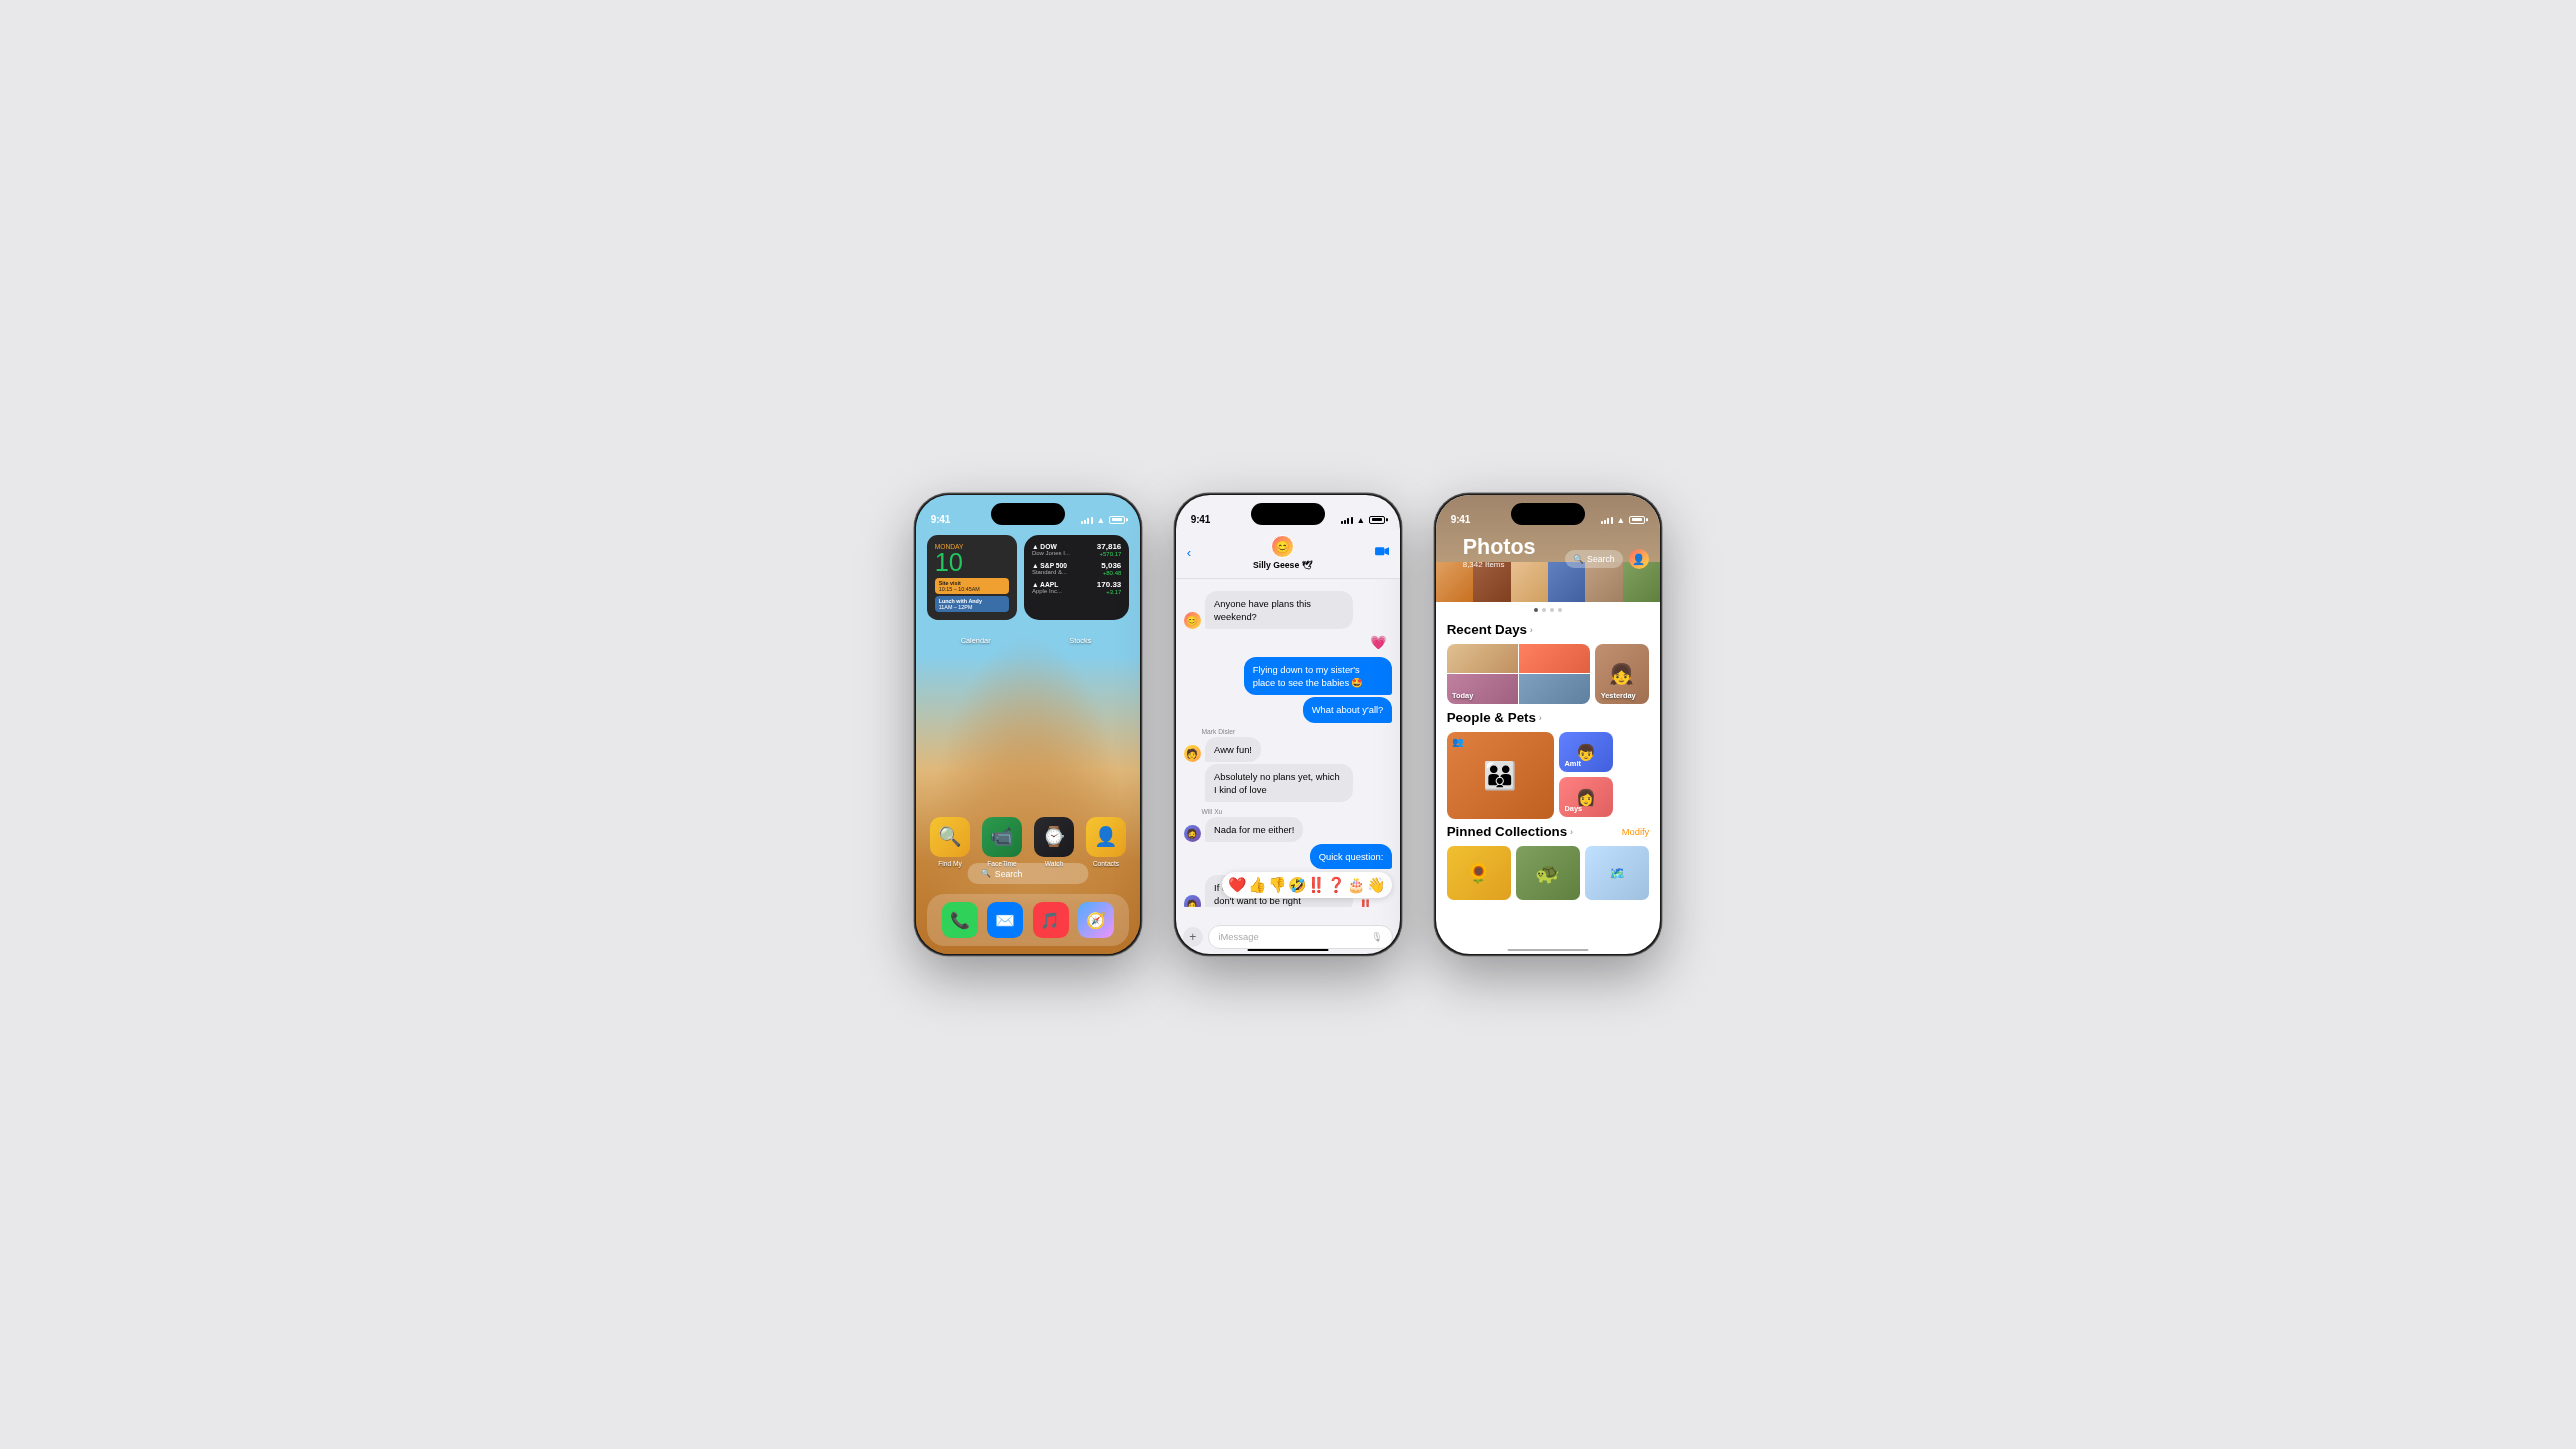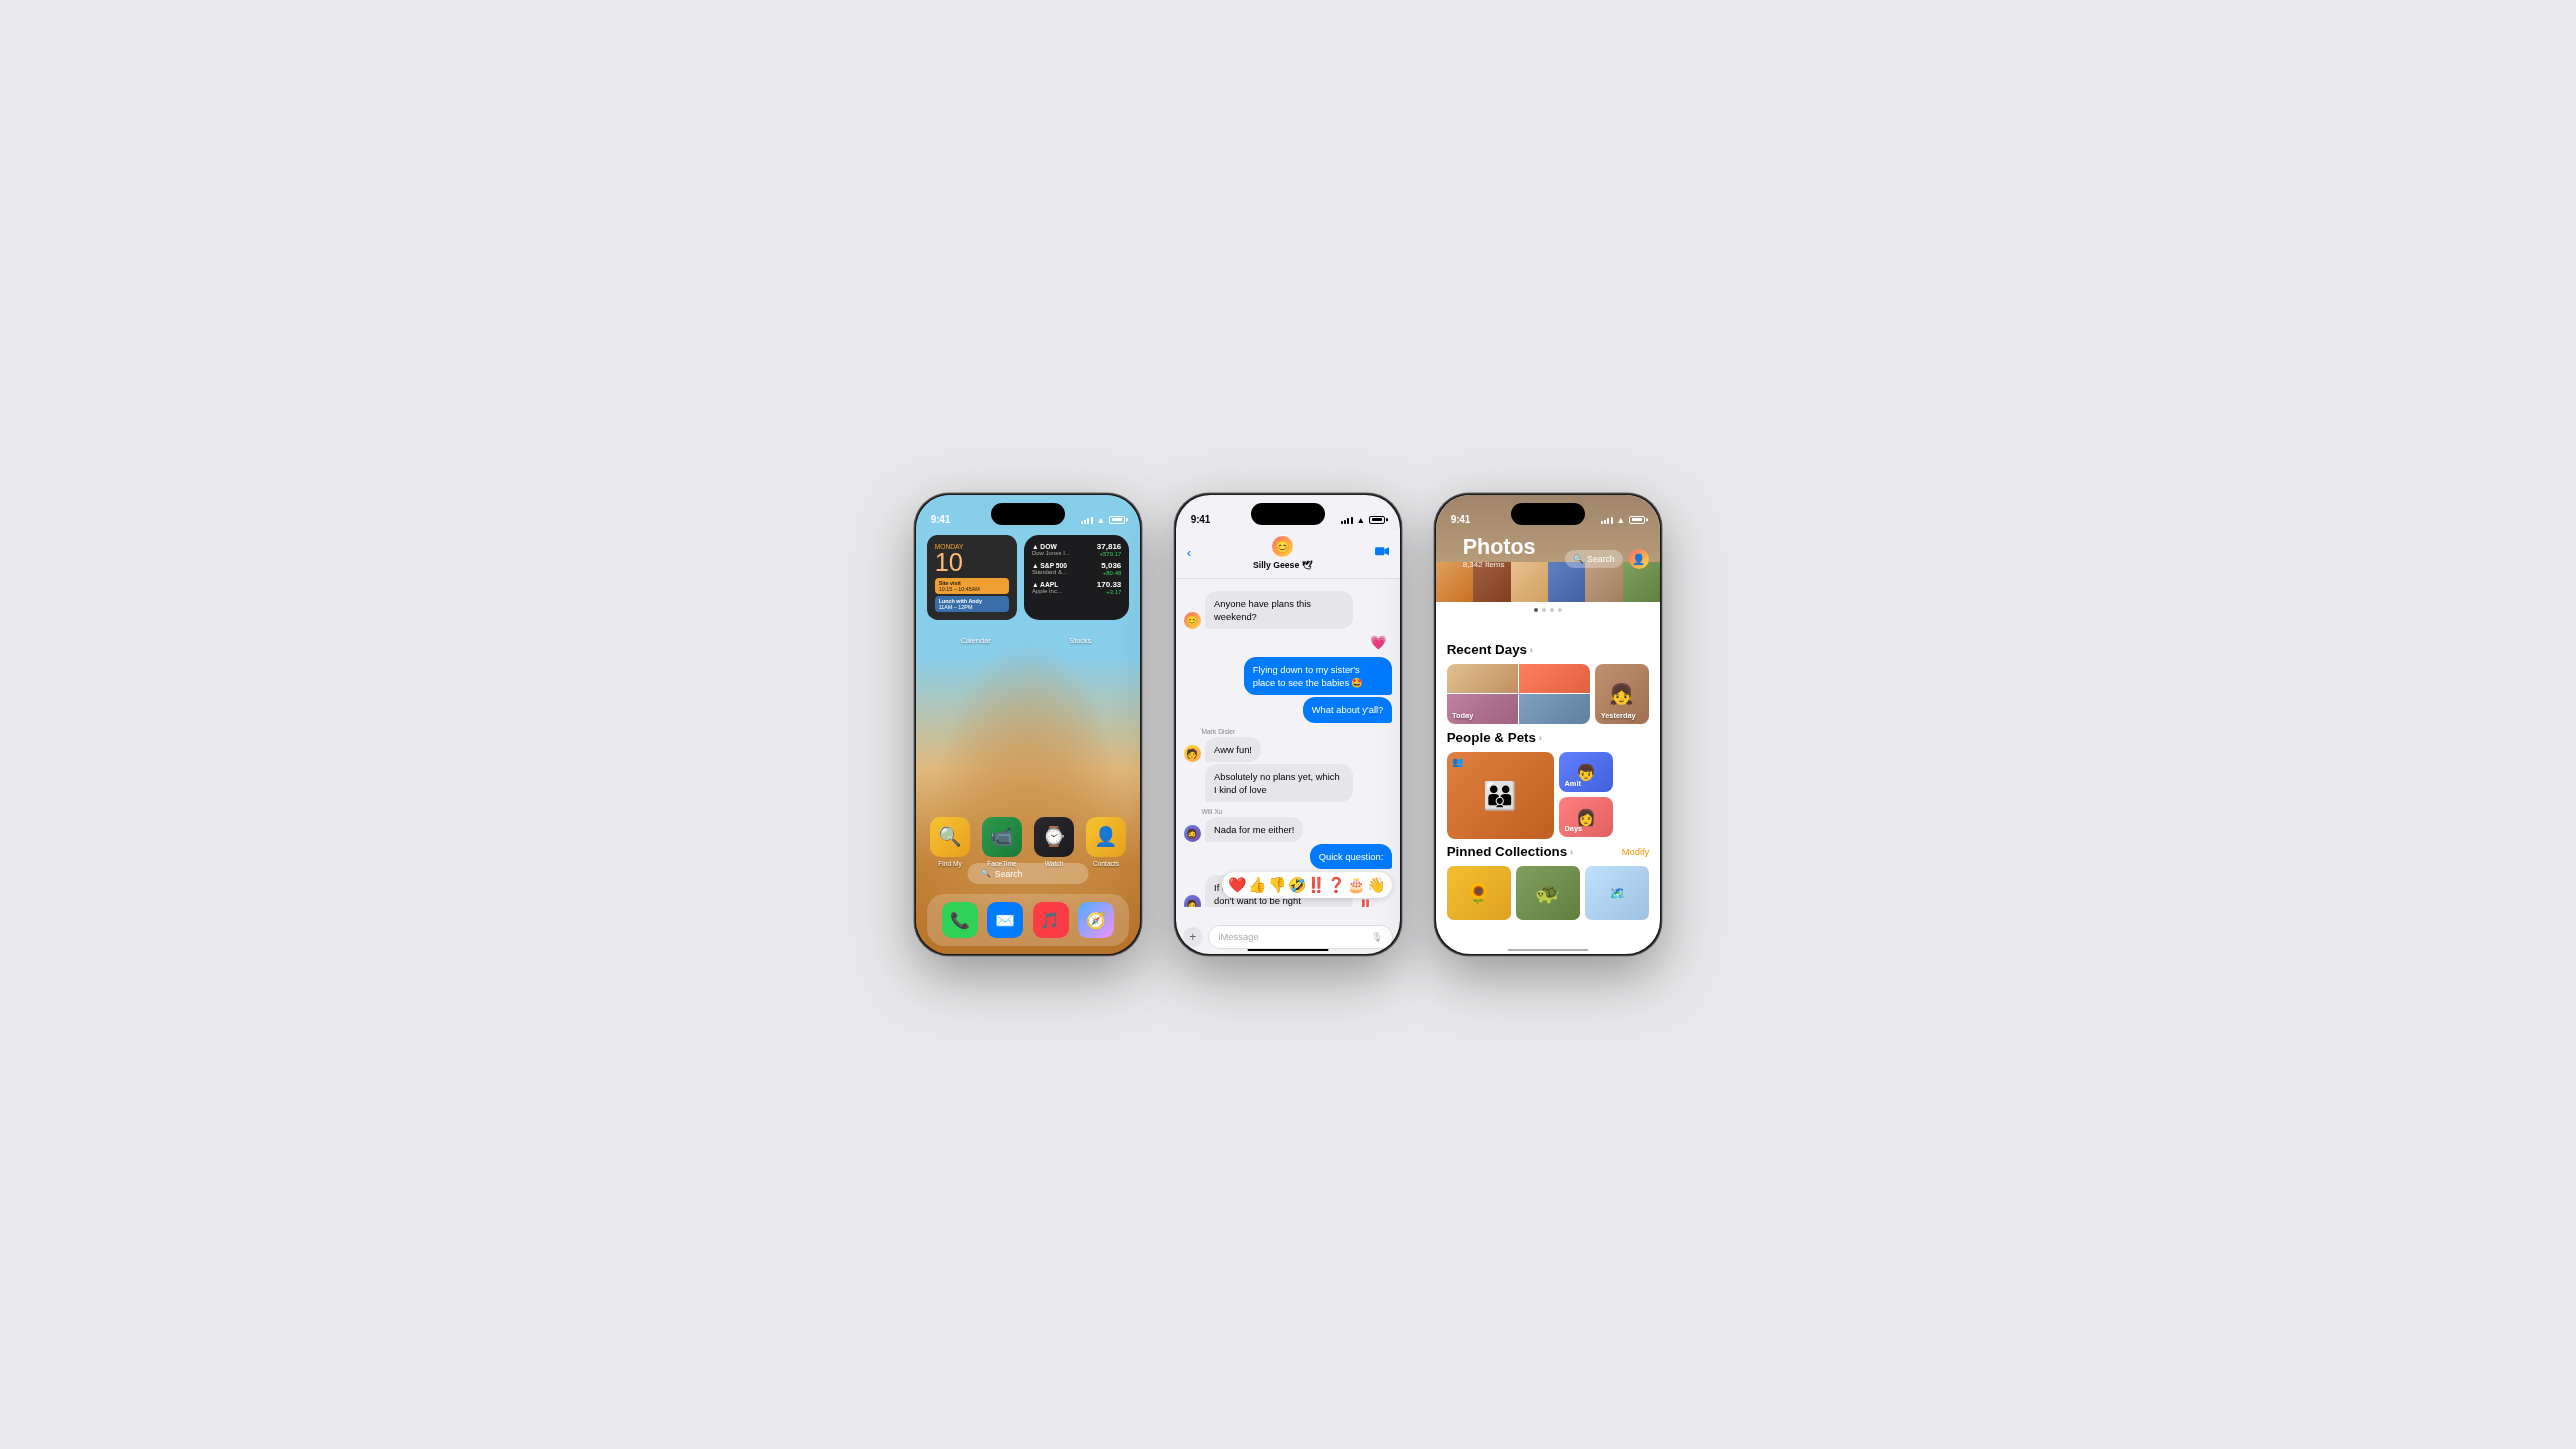--- a/index.html
+++ b/index.html
@@ -147,21 +147,21 @@
     .widget-cal-day {
       font-size: 6.7px;
       font-weight: 500;
       color: #f0a030;
       text-transform: uppercase;
     }
     .widget-cal-date {
       font-size: 25.5px;
       font-weight: 200;
       line-height: 1;
-      color: #fdba74;
+      color: #22c55e;
     }
     .widget-cal-event {
       background: #f0a030;
       border-radius: 4px;
       padding: 2px 4px;
       margin-top: 2.7px;
       font-size: 5.4px;
       color: #1a1a1a;
       font-weight: 600;
     }
@@ -512,21 +512,21 @@
       right: 0;
       bottom: 0;
       overflow: hidden;
       padding: 0 10.7px;
     }
 
     .photos-section-title {
       font-size: 13.4px;
       font-weight: 700;
       color: #000;
-      margin-top: 21px;
+      margin-top: 1px;
       margin-bottom: 6.7px;
       display: flex;
       align-items: center;
       gap: 2.7px;
     }
     .photos-section-title .chevron {
       font-size: 9.4px;
       color: #aaa;
     }
 

